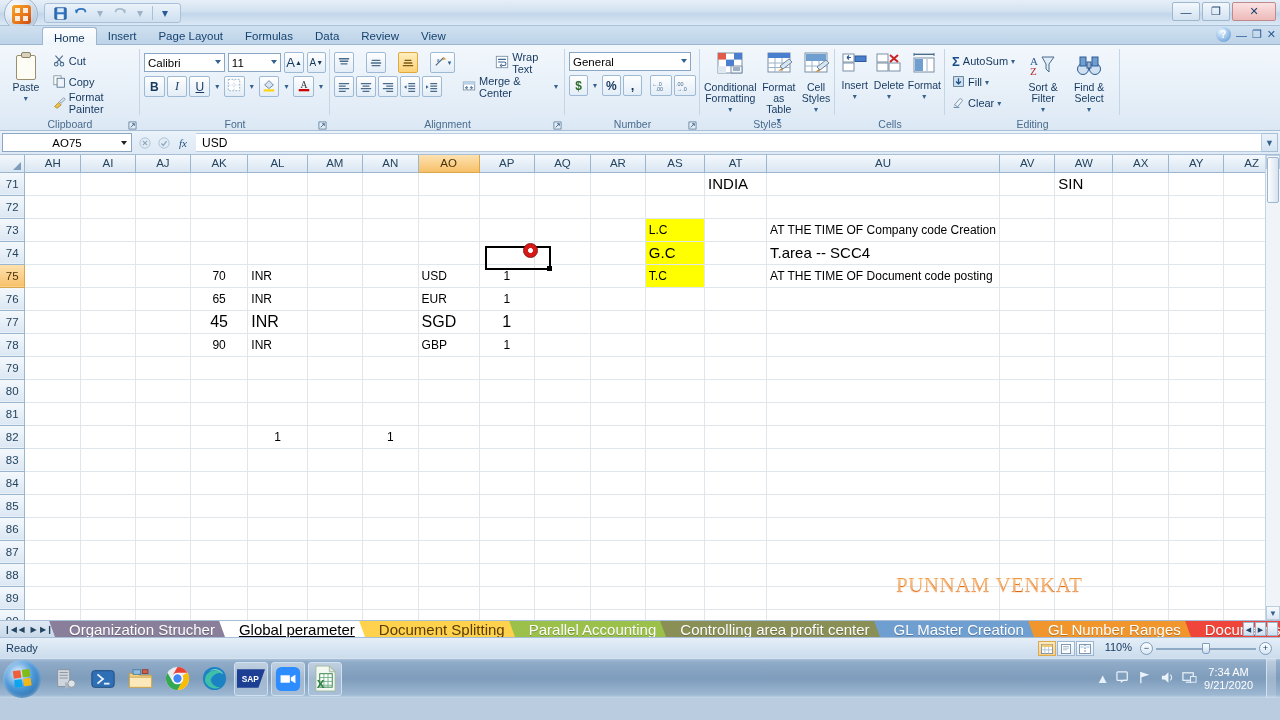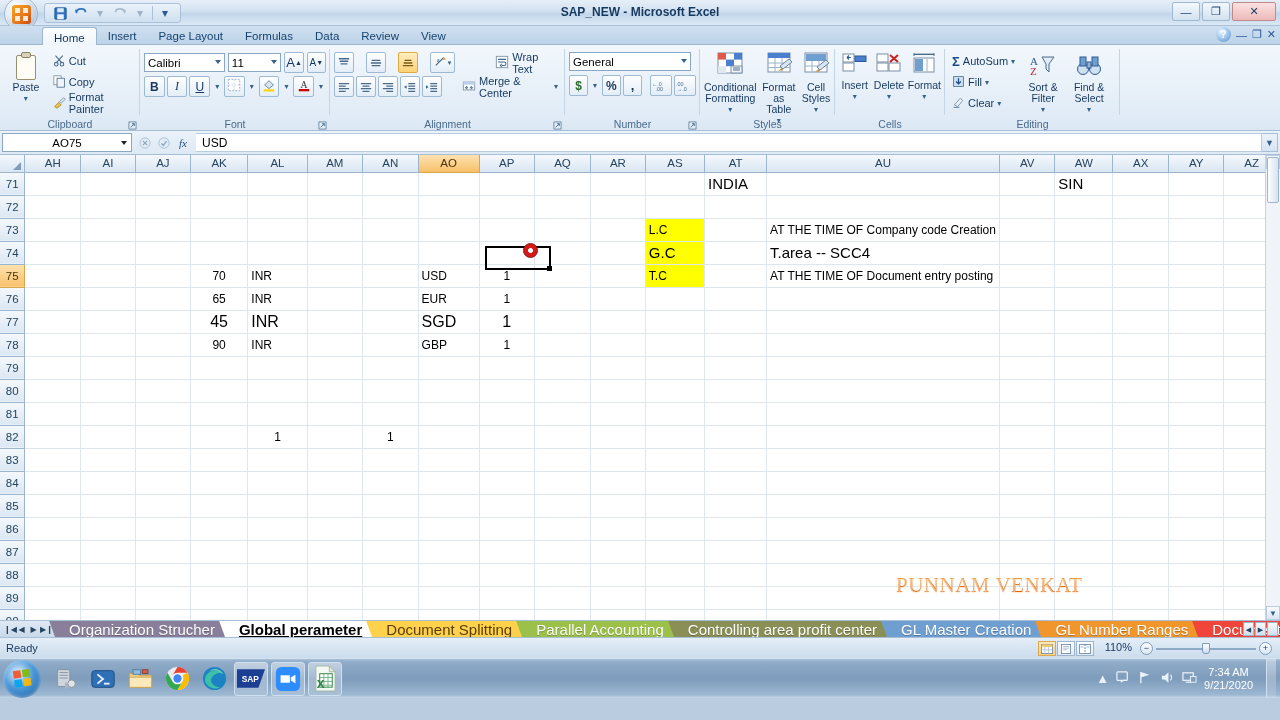--- a/index.html
+++ b/index.html
@@ -125,21 +125,21 @@
   
   .tabbar{ height:17px; background:linear-gradient(to bottom,#dfe9f4,#c9d9e9); display:flex; align-items:stretch;
            border-top:1px solid #a7bed6; position:relative; overflow:hidden;}
   .navbtns{ display:flex; align-items:center; gap:1px; padding:0 4px; color:#25445f; font-size:8px;}
   .navbtns span{ width:11px;text-align:center;}
   .stabs{ display:flex; align-items:stretch; }
   .stab{ position:relative; font-size:15px; line-height:17px; padding:0 10px 0 14px; color:#fff;
          white-space:nowrap; transform:skew(0deg); text-shadow:0 1px 0 rgba(0,0,0,.25);}
   .stab:before{ content:""; position:absolute; left:0; top:0; bottom:0; width:12px; background:inherit;
                 transform:skewX(20deg); transform-origin:bottom left;}
-  .stab.active{ color:#000; font-weight:bold; text-shadow:none; background:#fff !important; text-decoration:underline;}
+  .stab.active{ color:#000; font-weight:normal; text-shadow:none; background:#fff !important; text-decoration:underline;}
   .tabscroll{ position:absolute; right:2px; top:1px; display:flex; gap:1px;}
   .tabscroll b{ display:inline-block;width:11px;height:14px;background:linear-gradient(to bottom,#f7fafd,#cfe0f0);
                 border:1px solid #9cb6d0;font-size:7px;text-align:center;line-height:13px;color:#25445f;font-weight:normal;}
   
   .status{ height:21px; background:linear-gradient(to bottom,#e4eef8,#cbdcec); border-top:1px solid #a7bed6;
            display:flex; align-items:center; padding:0 6px; font-size:11px; color:#15385f; position:relative;}
   .viewbtns{ position:absolute; right:186px; top:3px; display:flex; gap:1px;}
   .vb{ width:18px;height:15px;border:1px solid #9cb6d0;background:linear-gradient(to bottom,#fbfdff,#dfeaf5);
        display:flex;align-items:center;justify-content:center;}
   .vb.on{ background:linear-gradient(to bottom,#fde9bf,#f8cf84); border-color:#dca94e;}
@@ -191,21 +191,20 @@
     <div class="qbtn">
       <svg width="13" height="12" viewBox="0 0 16 14">
           <path d="M13 7 Q13 2 7 2 Q2 2 2 6" stroke="#a9bccd" stroke-width="2.2" fill="none"></path>
           <path d="M15 3 L11 3 L13 8 Z" fill="#a9bccd"></path>
         </svg>
     </div>
     <div class="qbtn" style="color:#9fb2c6">▾</div>
     <div class="sep"></div>
     <div class="qbtn">▾</div>
   </div>
-  <div class="win-title">SAP_NEW - Microsoft Excel</div>
   <div class="wbtns">
     <div class="wbtn">—</div>
     <div class="wbtn">❐</div>
     <div class="wbtn close">✕</div>
   </div>
 </div>
 
 <div class="tabstrip">
   <div class="tabs">
     <div class="rtab active">Home</div>
@@ -762,21 +761,21 @@
       <td class="cell r">70</td>
       <td class="cell">INR</td>
       <td class="cell"></td>
       <td class="cell"></td>
       <td class="cell">USD</td>
       <td class="cell r">1</td>
       <td class="cell"></td>
       <td class="cell"></td>
       <td class="cell yellow">T.C</td>
       <td class="cell"></td>
-      <td class="cell ovf">AT THE TIME OF Document entry posting</td>
+      <td class="cell ovf">AT THE TIME OF Document code posting</td>
       <td class="cell"></td>
           <td class="cell"></td>
       <td class="cell"></td>
           <td class="cell"></td>
       <td class="cell"></td>
     </tr>
 
     <tr>
       <td class="rowhdr">76</td>
       <td class="cell"></td>

